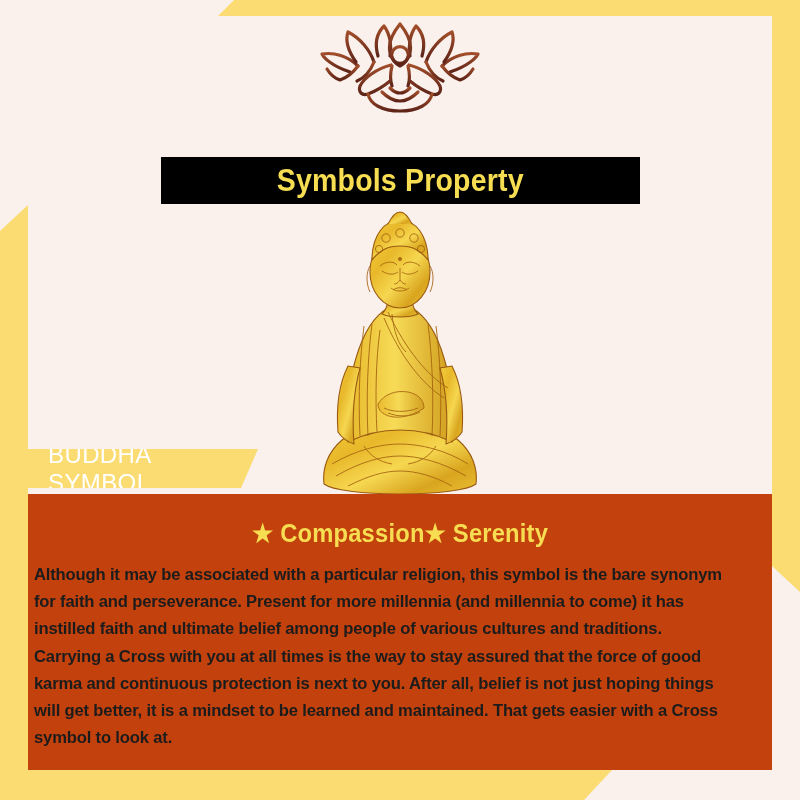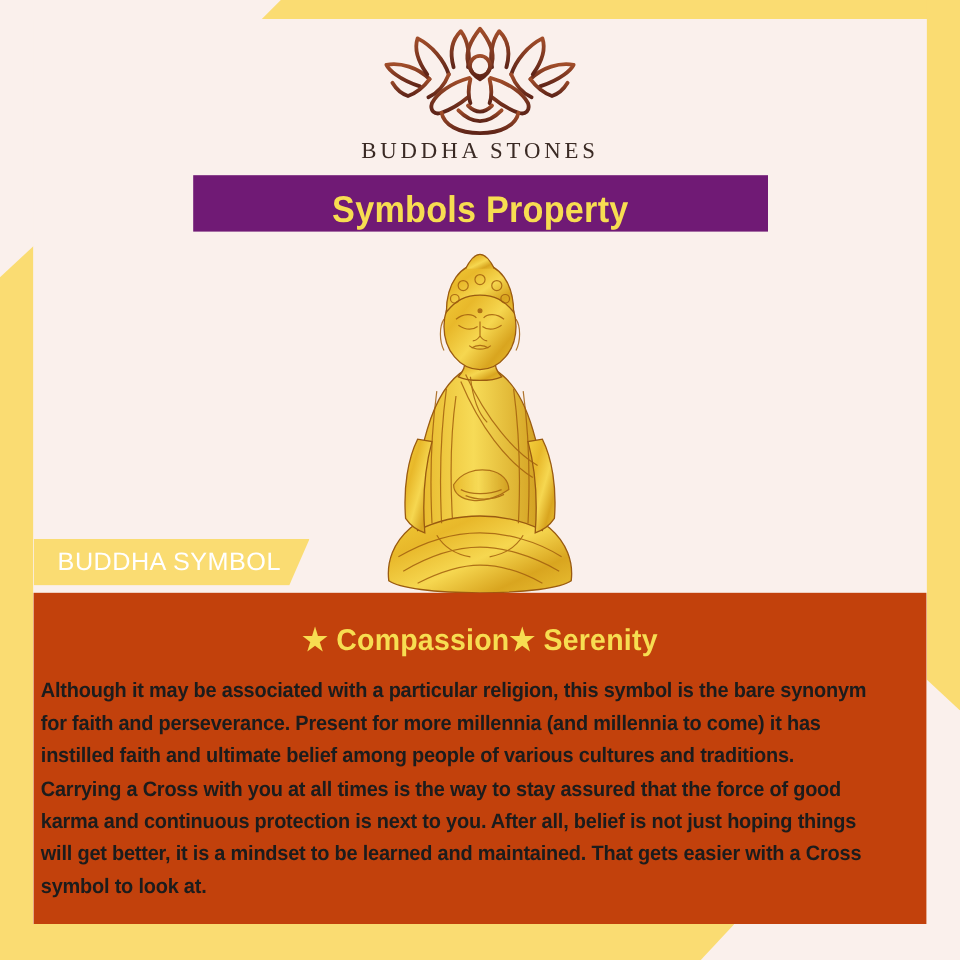--- a/index.html
+++ b/index.html
@@ -50,24 +50,24 @@
   .logo-mark{width:176px;height:92px;display:block;}
   .logo-word{
     margin-top:2px;
     font-family:"Liberation Serif", serif;
     font-size:19px;letter-spacing:3.2px;
     color:#3a2a24;font-weight:400;
   }
 
   
   .title-band{
-    position:absolute;left:133px;top:130px;
+    position:absolute;left:133px;top:141px;
     width:479px;height:47px;
-    background:#701a75;
-    display:flex;align-items:flex-end;justify-content:center;
+    background:#000000;
+    display:flex;align-items:center;justify-content:center;
   }
   .title-text{
     font-family:"Liberation Sans", sans-serif;
     font-weight:bold;
     font-size:31px;
     color:#f7dd51;
     letter-spacing:0.2px;
     transform:scaleX(0.92);
   }
 
@@ -82,21 +82,21 @@
   .ribbon{
     position:absolute;left:0;top:433px;
     width:230px;height:39px;
     background:#fadc72;
     clip-path:polygon(0 0, 100% 0, calc(100% - 17px) 100%, 0 100%);
     display:flex;align-items:center;
   }
   .ribbon-text{
     margin-left:20px;
     color:#ffffff;
-    font-size:21px;
+    font-size:24px;
     letter-spacing:0.4px;
     font-family:"Liberation Sans", sans-serif;
   }
 
   
   .card{
     position:absolute;
     left:0;right:0;top:478px;bottom:0;
     background:#c2410c;
   }
@@ -167,21 +167,20 @@
 
           <path d="M80 44 C78 52 78 58 80 64"></path>
           <path d="M96 44 C98 52 98 58 96 64"></path>
 
           <path d="M56 72 C58 82 70 89 88 89 C106 89 118 82 120 72"></path>
           <path d="M70 70 C76 76 82 79 88 79 C94 79 100 76 106 70"></path>
 
           <path d="M78 66 C82 70 86 71 88 71 C90 71 94 70 98 66"></path>
         </g>
       </svg>
-      <div class="logo-word">BUDDHA STONES</div>
     </div>
 
     <div class="title-band">
       <div class="title-text">Symbols Property</div>
     </div>
 
     <div class="buddha-wrap">
       <svg class="buddha" viewBox="0 0 164 292">
         <defs>
           <linearGradient id="gold" x1="0" y1="0" x2="1" y2="1">

